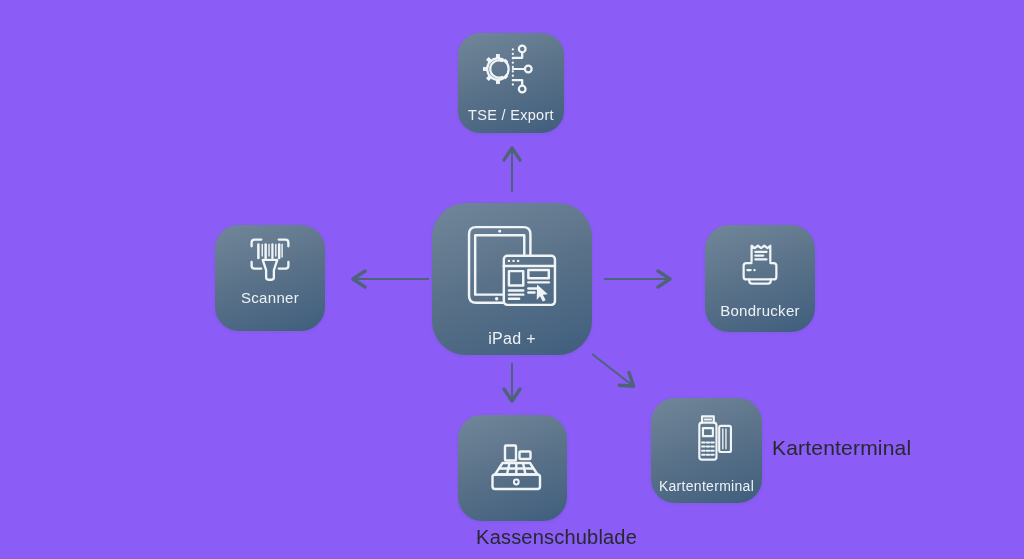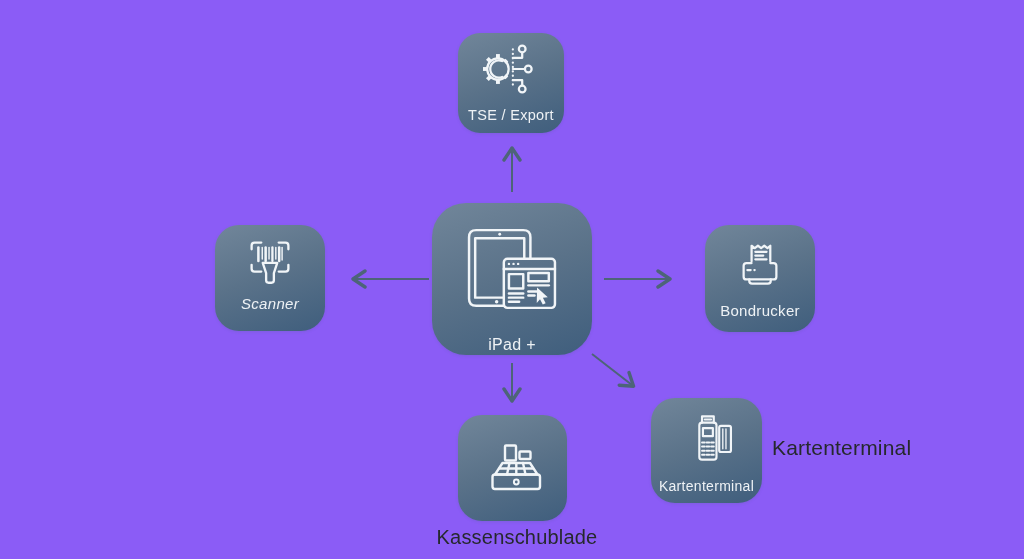--- a/index.html
+++ b/index.html
@@ -48,40 +48,40 @@
   }
   .tooth { stroke-width: 4.2; stroke-linecap: butt; }
   .dotline { stroke-dasharray: 0.1 4.6; }
   .thin { stroke-width: 1.5; }
   .thick { stroke-width: 2.6; }
   .fillwhite { fill: #f1f5f8; stroke: none; }
 
   .tile-tse            { left: 458px; top: 33px;  width: 106px; height: 100px; border-radius: 22px; }
   .tile-tse .tile-label { font-size: 14.5px; padding-bottom: 9px; }
   .tile-scanner        { left: 215px; top: 225px; width: 110px; height: 106px; border-radius: 24px; }
-  .tile-scanner .tile-label { font-size: 15px; padding-bottom: 17px; font-style: italic; }
+  .tile-scanner .tile-label { font-size: 15px; padding-bottom: 23px; }
   .tile-bondrucker     { left: 705px; top: 225px; width: 110px; height: 107px; border-radius: 24px; }
   .tile-bondrucker .tile-label { font-size: 15px; padding-bottom: 11px; }
   .tile-center         { left: 432px; top: 203px; width: 160px; height: 152px; border-radius: 34px; }
-  .tile-center .tile-label { font-size: 16px; padding-bottom: 0; line-height: 21px; }
+  .tile-center .tile-label { font-size: 16px; padding-bottom: 6px; line-height: 21px; }
   .tile-kassenschublade{ left: 458px; top: 415px; width: 109px; height: 106px; border-radius: 24px; }
   .tile-kartenterminal { left: 651px; top: 398px; width: 111px; height: 105px; border-radius: 24px; }
   .tile-kartenterminal .tile-label { font-size: 14px; padding-bottom: 8px; }
 
   .ext-label {
     position: absolute;
     z-index: 2;
     color: #26292d;
     letter-spacing: 0.2px;
     white-space: nowrap;
   }
   .ext-kassenschublade {
     left: 397px; top: 526px;
     width: 240px;
-    text-align: center;
+    text-align: right;
     font-size: 20px;
   }
   .ext-kartenterminal {
     left: 772px; top: 436px;
     font-size: 21px;
   }
 </style>
 </head>
 <body>
 

